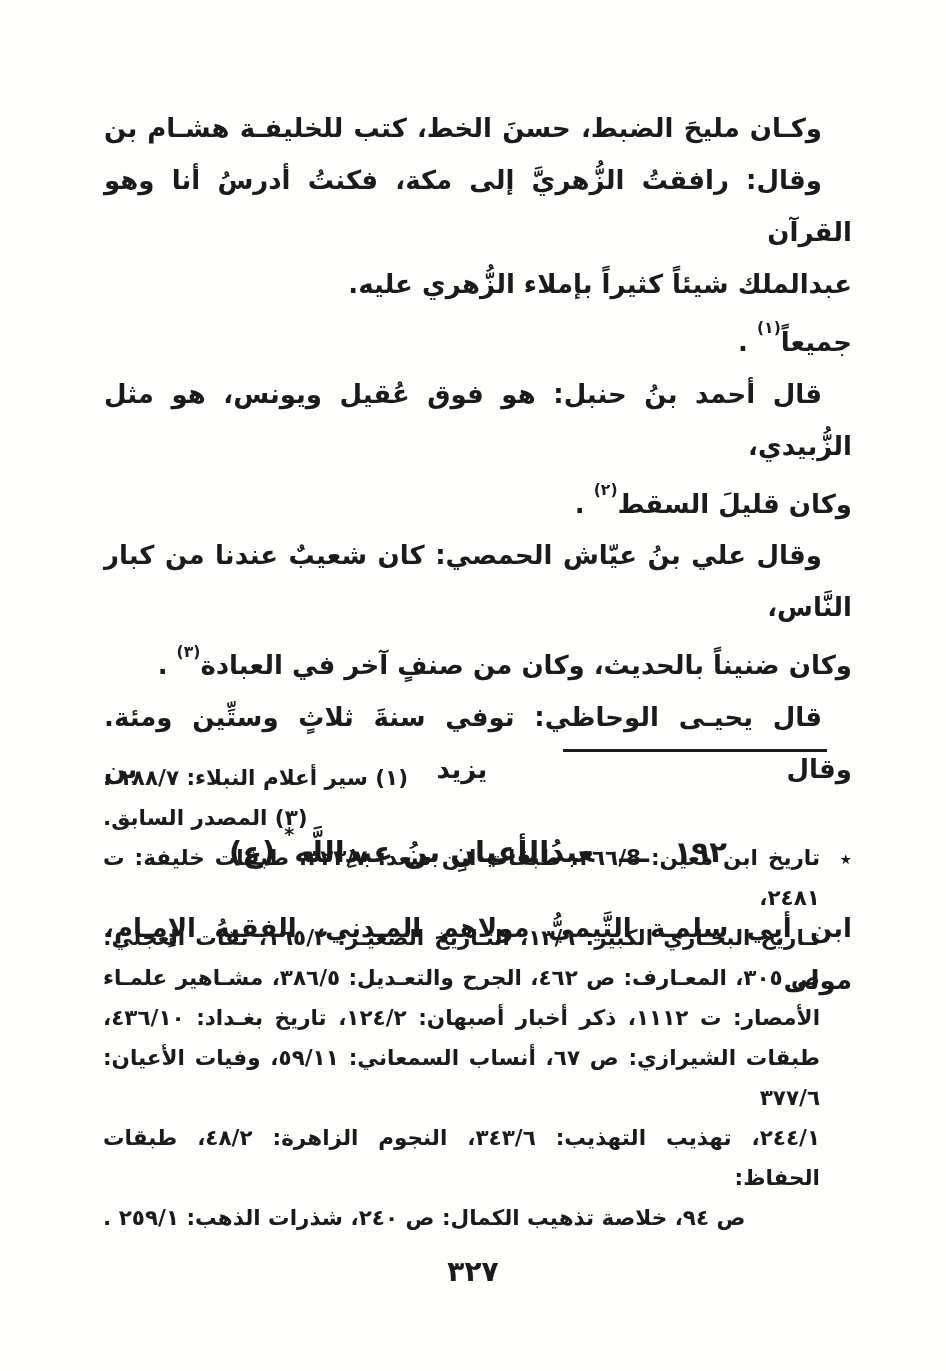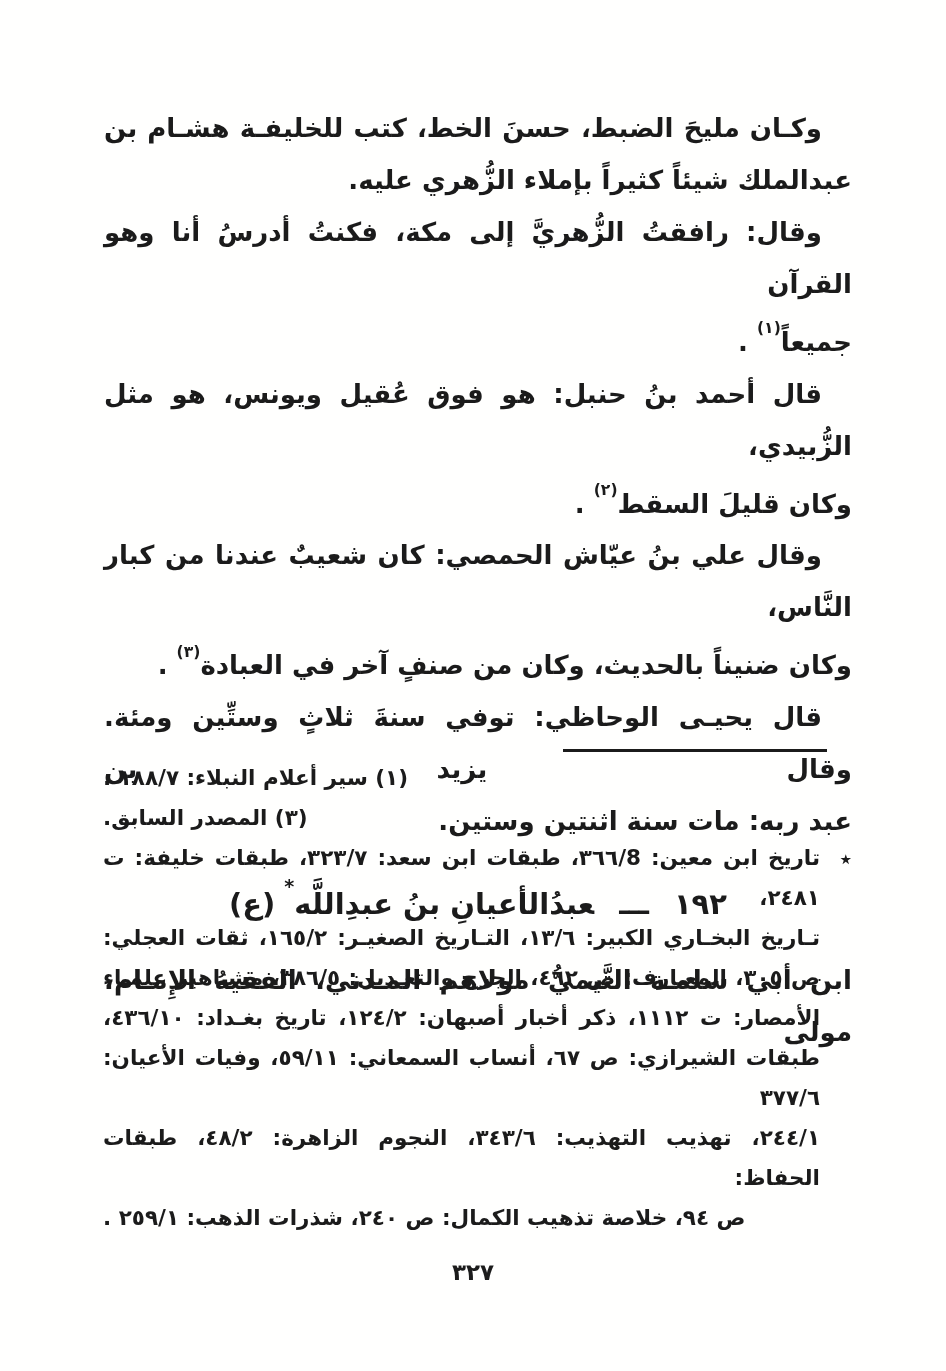--- a/index.html
+++ b/index.html
@@ -91,42 +91,41 @@
     text-align-last: justify;
   }
   .star-block .ln.endl { text-align: left; }
   
   .page-number {
     position: absolute;
     top: 1252px;
     left: 0;
     width: 100%;
     text-align: center;
-    font-size: 23px;
+    font-size: 28px;
     font-weight: 700;
     line-height: 40px;
   }
 </style>
 </head>
 <body>
 
 <div class="page" style="--ink: #1b1b1b; --paper: #fffffe;">
 
   <main class="body-block">
     <div>
         <div class="ln first">وكـان مليحَ الضبط، حسنَ الخط، كتب للخليفـة هشـام بن</div>
+        <div class="ln first">وقال: رافقتُ الزُّهريَّ إلى مكة، فكنتُ أدرسُ أنا وهو القرآن</div>
         <div class="ln end">عبدالملك شيئاً كثيراً بإملاء الزُّهري عليه.</div>
-        <div class="ln first">وقال: رافقتُ الزُّهريَّ إلى مكة، فكنتُ أدرسُ أنا وهو القرآن</div>
         <div class="ln end">جميعاً<sup class="fnref">(١)</sup> .</div>
         <div class="ln first">قال أحمد بنُ حنبل: هو فوق عُقيل ويونس، هو مثل الزُّبيدي،</div>
         <div class="ln end">وكان قليلَ السقط<sup class="fnref">(٢)</sup> .</div>
         <div class="ln first">وقال علي بنُ عيّاش الحمصي: كان شعيبٌ عندنا من كبار النَّاس،</div>
         <div class="ln end">وكان ضنيناً بالحديث، وكان من صنفٍ آخر في العبادة<sup class="fnref">(٣)</sup> .</div>
         <div class="ln first">قال يحيـى الوحاظي: توفي سنةَ ثلاثٍ وستِّين ومئة. وقال يزيد بن</div>
-        <div class="ln end">عبد ربه: مات سنة اثنتين وستين.</div>
       </div>
 
     <h2 class="entry-heading">
       <span class="h-num">١٩٢</span><span class="h-dash">ـــ</span><span class="h-name">عبدُالأعيانِ بنُ عبدِاللَّه</span><sup class="h-star">*</sup><span class="h-grade">(ع)</span>
     </h2>
 
     <div>
         <div class="ln full">ابن أبي سلمـة التَّيميُّ مولاهم المـدني، الفقيهُ الإِمـام، مولى</div>
       </div>
   </main>

